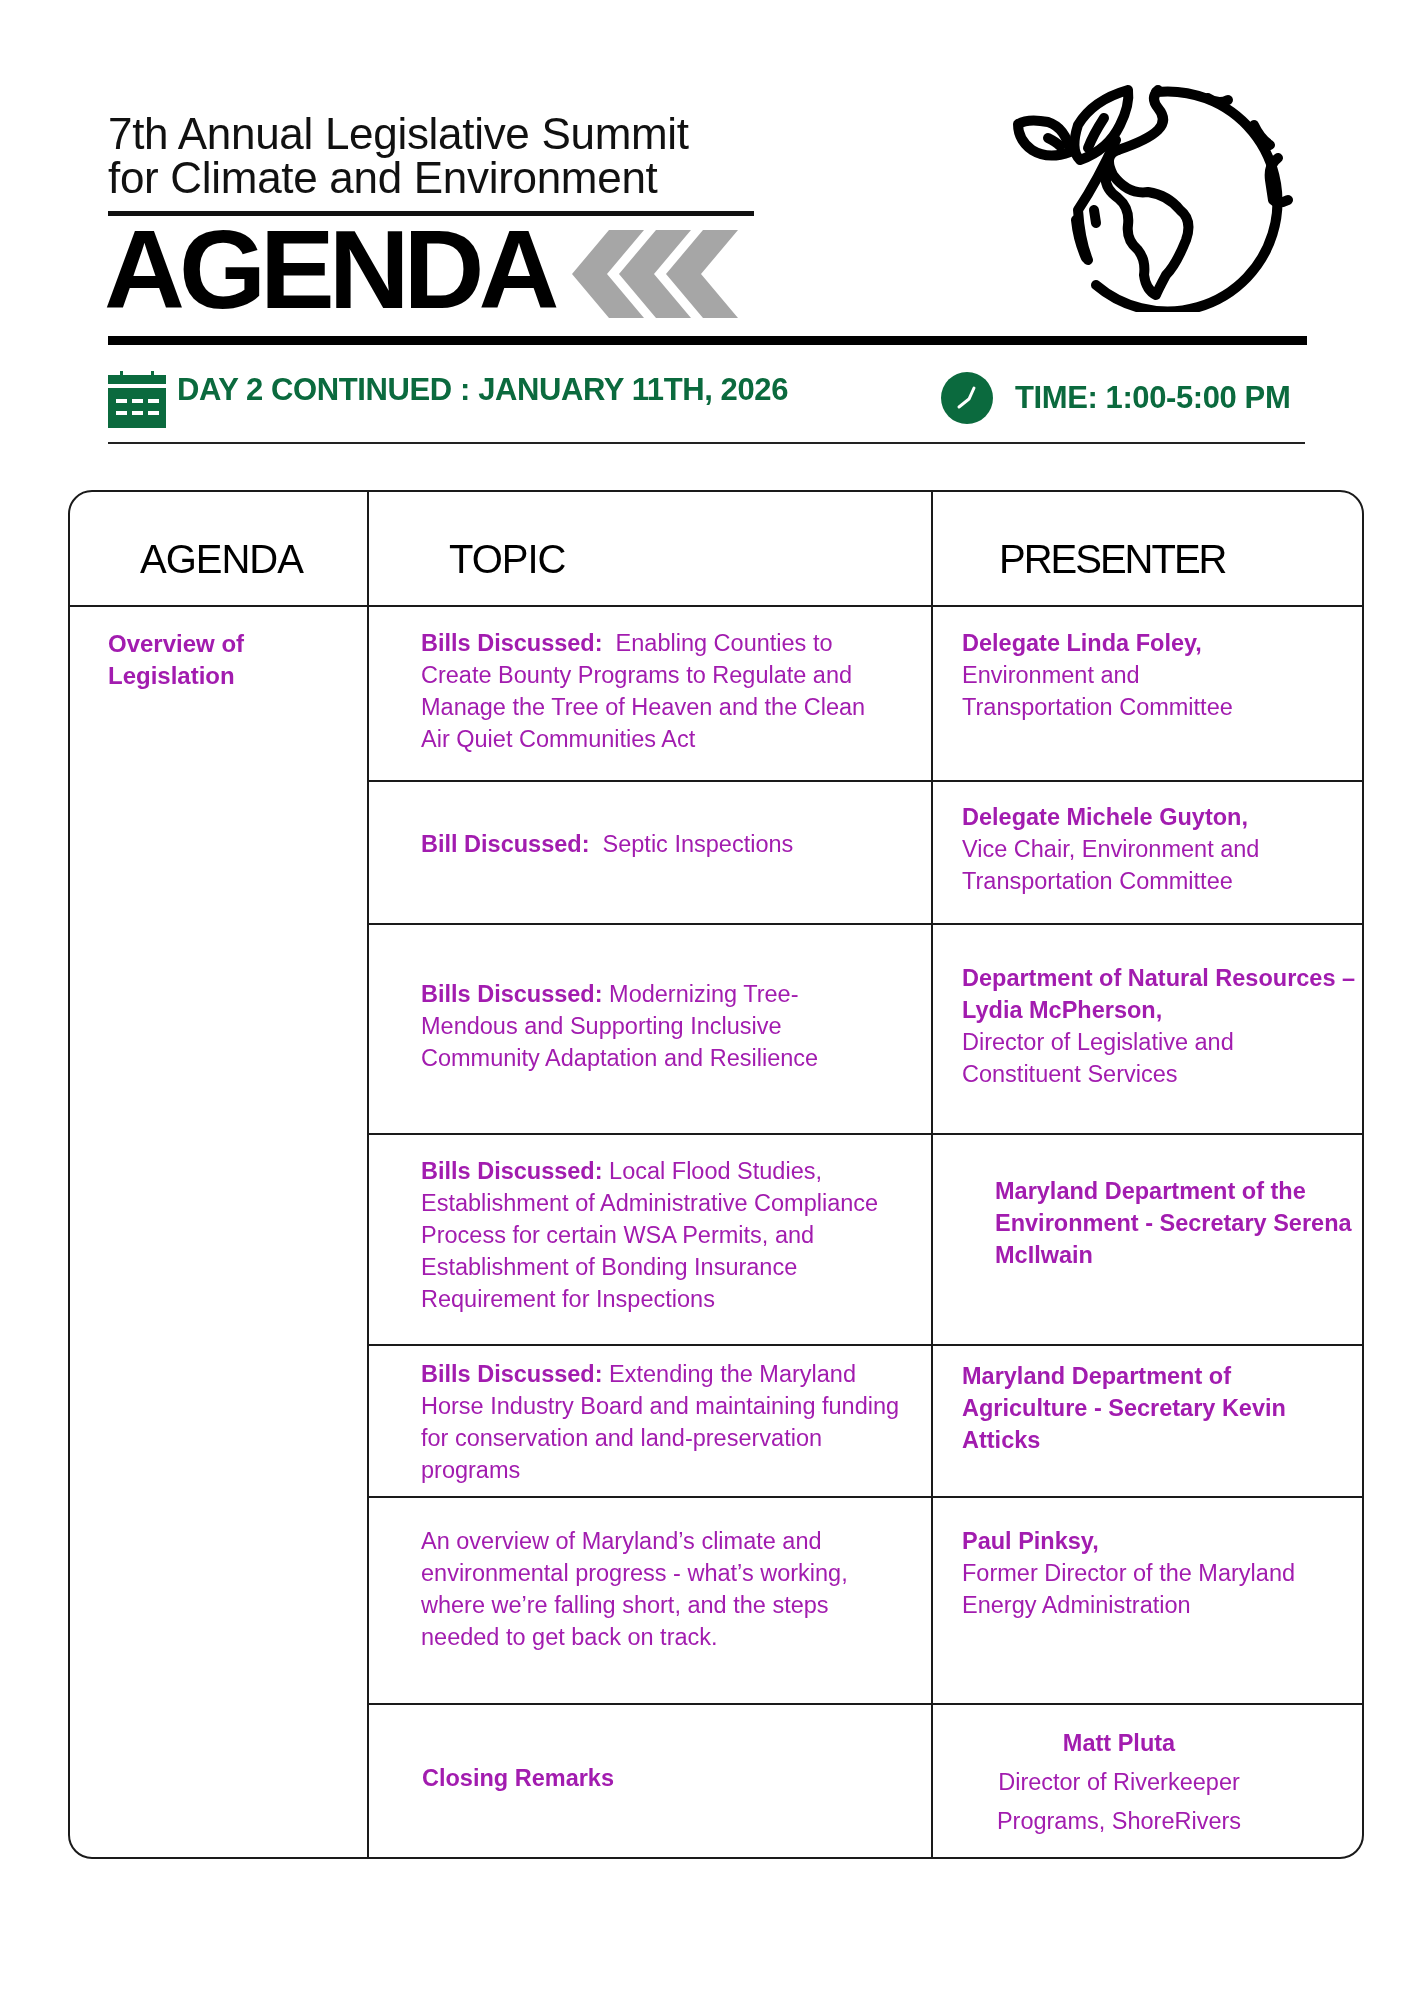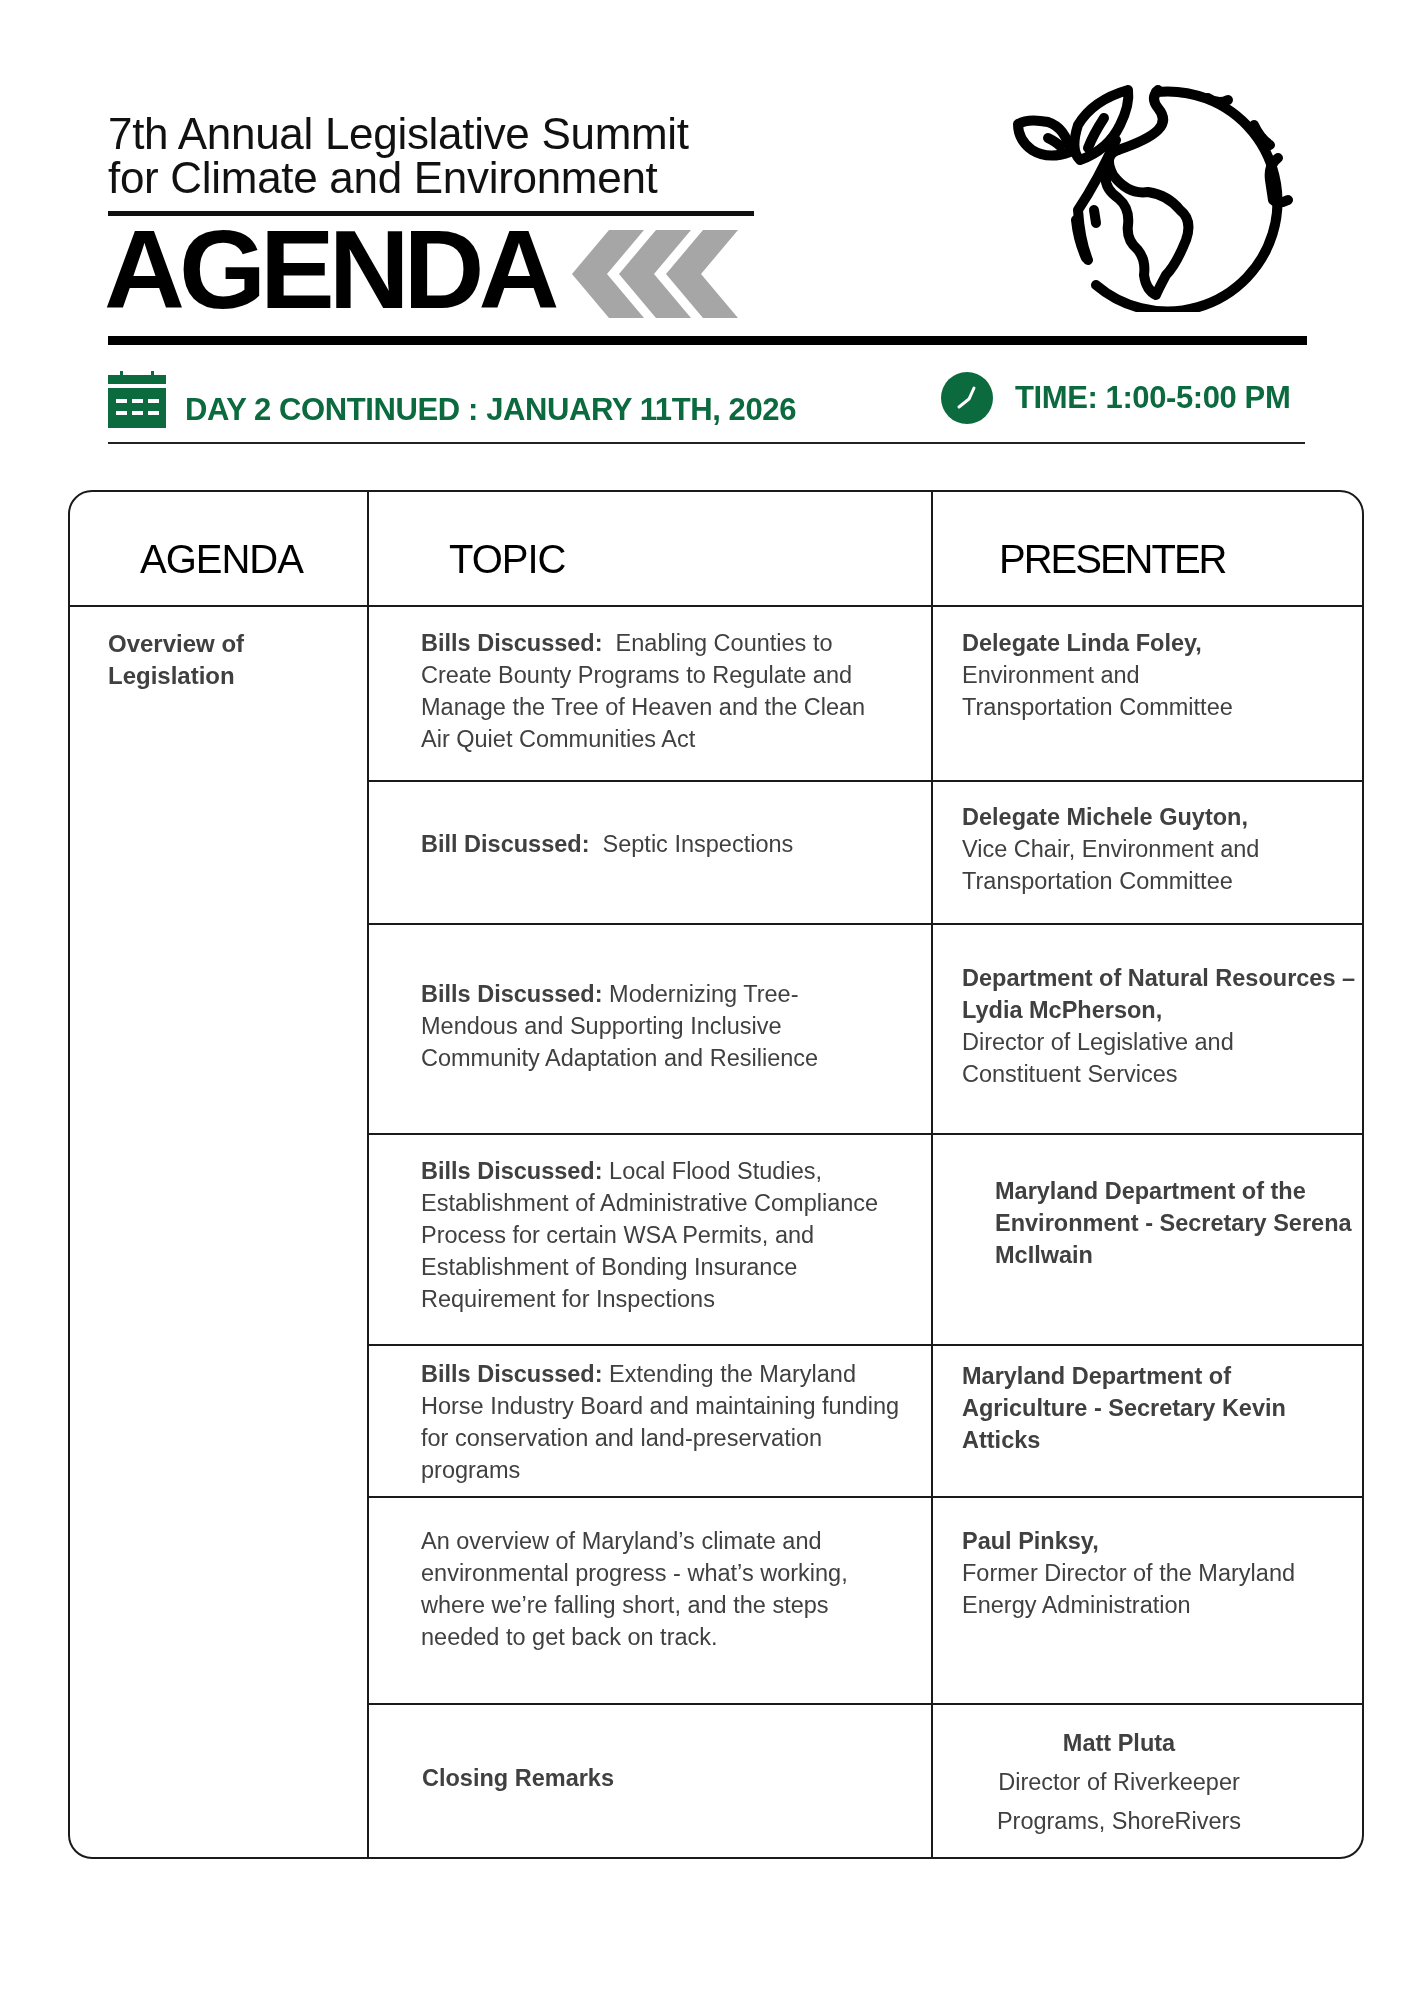--- a/index.html
+++ b/index.html
@@ -10,31 +10,31 @@
   .title-line { position: absolute; left: 108px; font-size: 44px; line-height: 44px;
                 font-weight: 400; color: #111; white-space: nowrap; letter-spacing: -0.3px; }
   .rule-thin { position: absolute; left: 108px; top: 211px; width: 646px; height: 5px; background: #111; }
   .big-agenda { position: absolute; left: 104px; top: 214px; font-size: 112px; line-height: 112px;
                 font-weight: 700; letter-spacing: -6px; color: #000; white-space: nowrap; }
   .rule-thick { position: absolute; left: 108px; top: 336px; width: 1199px; height: 9px; background: #000; }
   .rule-sub { position: absolute; left: 108px; top: 442px; width: 1197px; height: 2px; background: #222; }
 
   .day-text, .time-text { position: absolute; font-size: 31px; font-weight: 700; color: #0b6a3e;
                            white-space: nowrap; letter-spacing: -0.4px; line-height: 31px; }
-  .day-text { left: 177px; top: 394px; margin-left: 8px; }
+  .day-text { left: 177px; top: 374px; }
   .time-text { left: 1015px; top: 382px; }
 
   
   .agenda-table { position: absolute; left: 68px; top: 490px; width: 1292px; height: 1365px;
                   border: 2px solid #1a1a1a; border-radius: 24px; box-sizing: content-box; }
   .vline { position: absolute; top: 0; bottom: 0; width: 2px; background: #1a1a1a; }
   .hline { position: absolute; height: 2px; background: #1a1a1a; }
   .th { position: absolute; font-size: 40px; font-weight: 400; color: #000; white-space: nowrap;
         letter-spacing: -1px; line-height: 40px; }
-  .cell { position: absolute; font-size: 23.5px; line-height: 32px; color: #404040; }
+  .cell { position: absolute; font-size: 23.5px; line-height: 32px; color: #a21caf; }
   .cell b, .bold { font-weight: 700; }
   .pres-name { font-weight: 700; }
 </style>
 </head>
 <body>
 
 <div class="title-line" style="top:112px;">7th Annual Legislative Summit</div>
 <div class="title-line" style="top:156px;">for Climate and Environment</div>
 <div class="rule-thin"></div>
 

